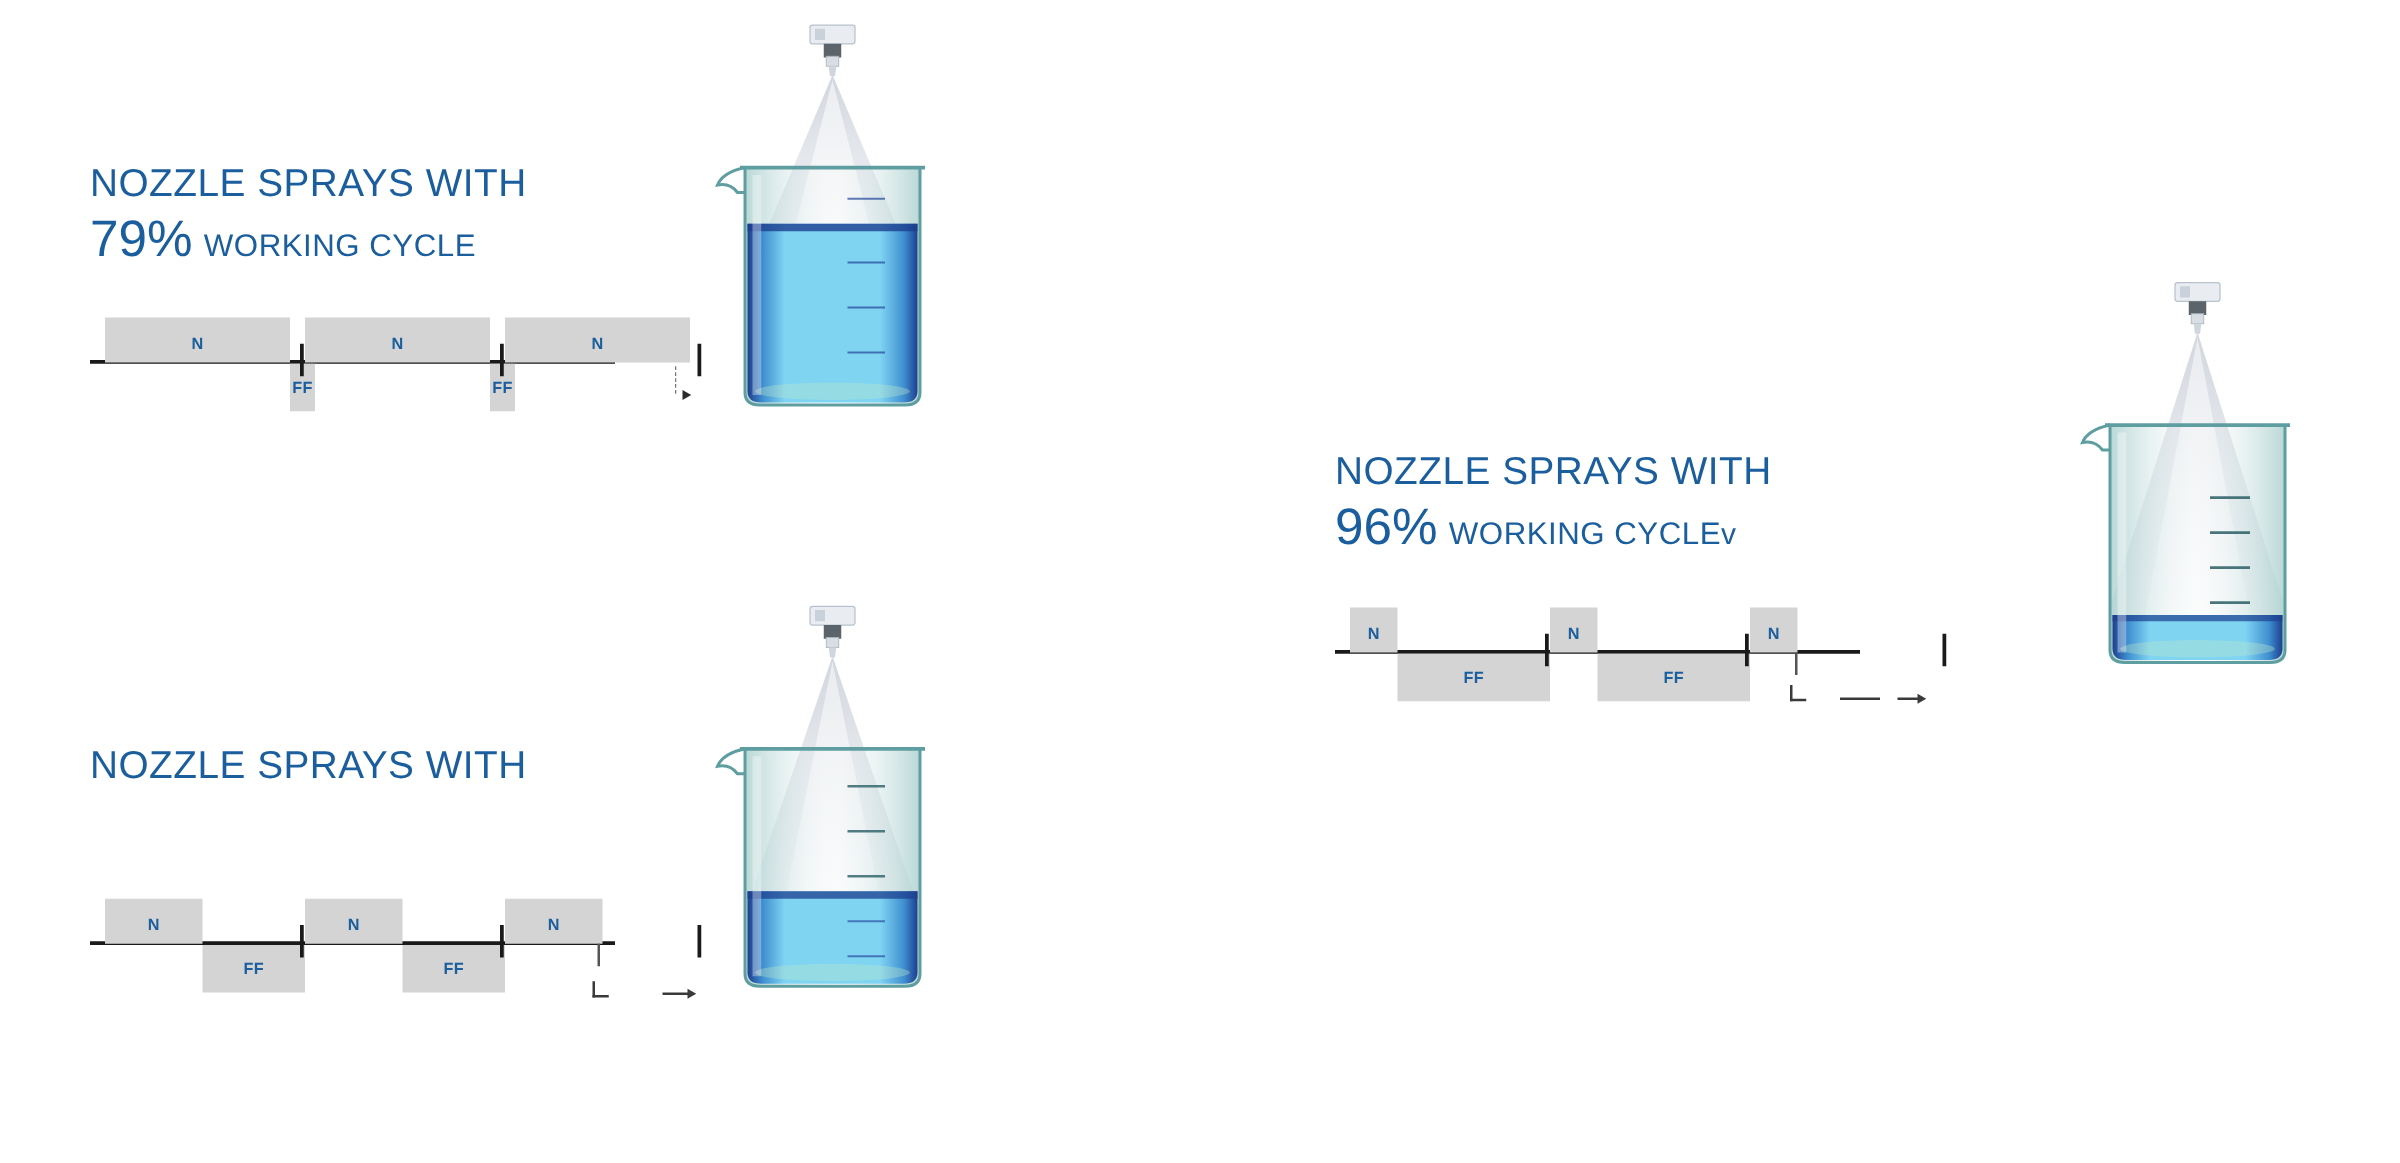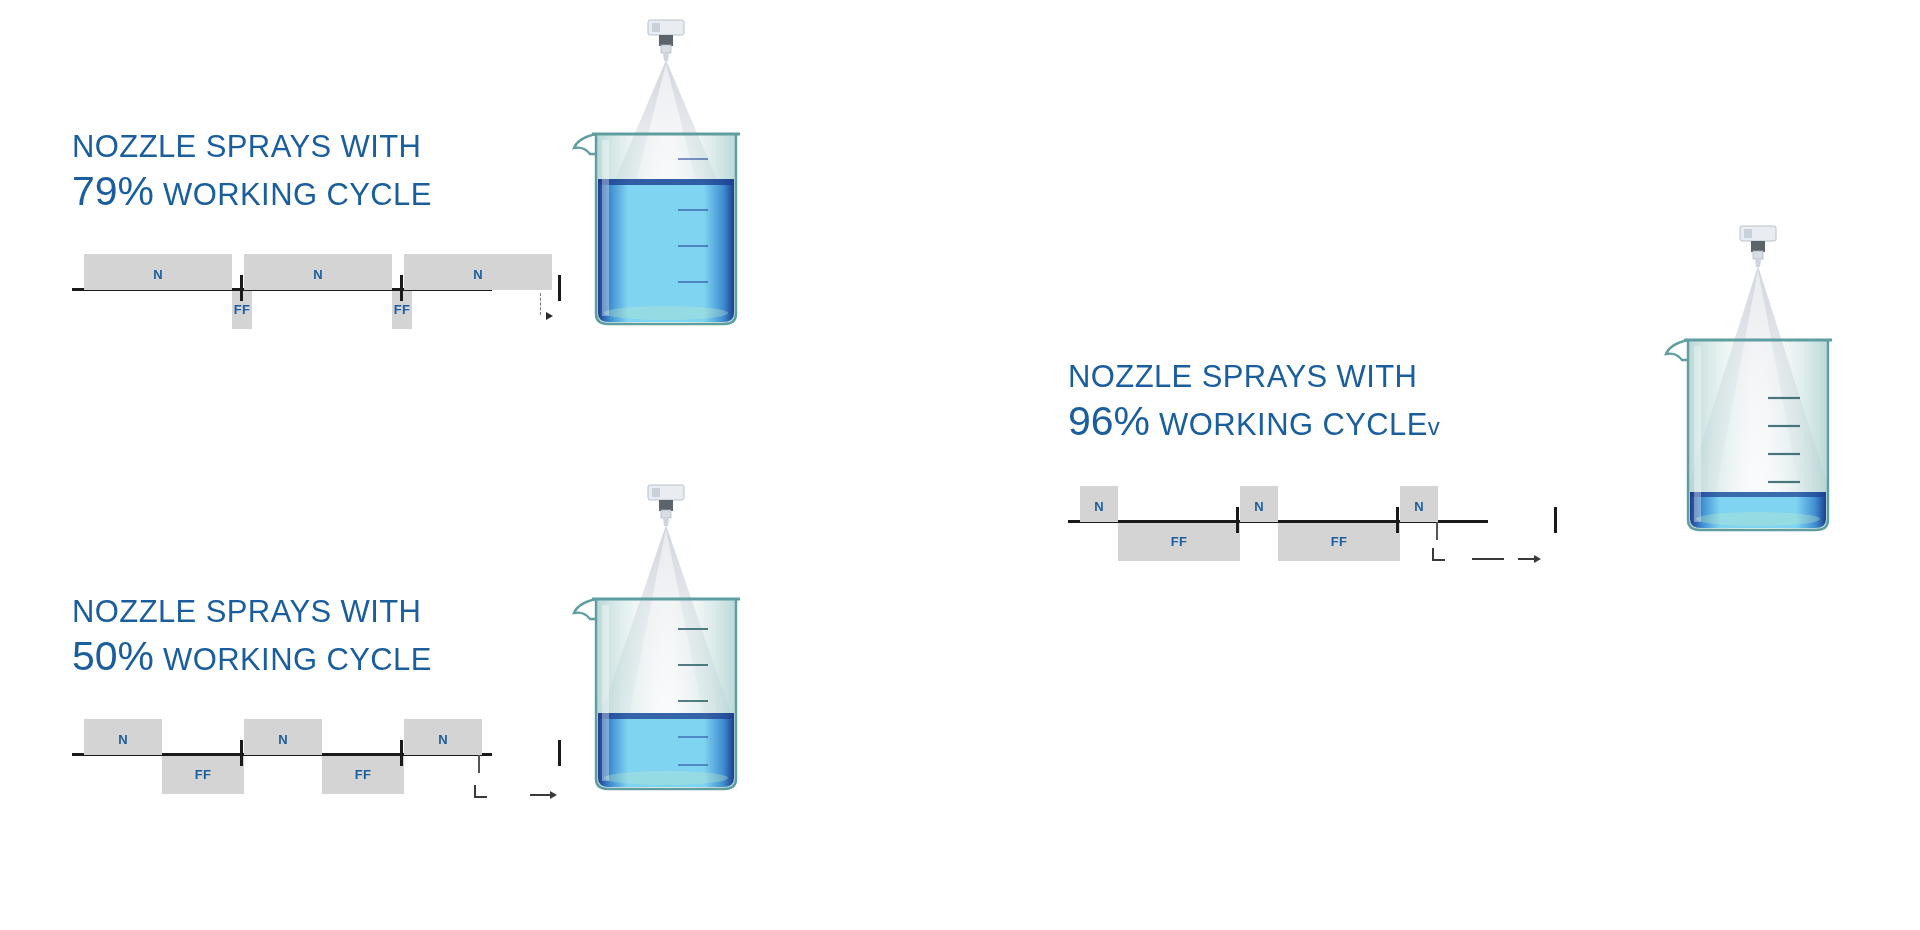--- a/index.html
+++ b/index.html
@@ -6,21 +6,21 @@
   body{width:1920px;height:930px;position:relative;overflow:hidden;
        font-family:"Liberation Sans","DejaVu Sans",sans-serif;}
 
   .panel{position:absolute;padding-left:30px;}
 
   
   .headline{color:#1b5e9e;line-height:1.12;white-space:nowrap;}
   .hl-line1{font-size:31px;letter-spacing:.4px;font-weight:400;}
   .hl-line2{font-size:31px;letter-spacing:.4px;font-weight:400;margin-top:4px;}
   .hl-pct{font-size:41px;font-weight:400;letter-spacing:0px;}
-  .hl-rest{font-size:31px;letter-spacing:.4px;}
+  .hl-rest{font-size:25px;letter-spacing:.4px;}
   .hl-sfx{font-size:24px;}
 
   
   .timing{position:relative;}
   .axis{position:absolute;background:#1a1a1a;height:3px;left:0;}
   .blk{position:absolute;background:#d4d4d4;display:flex;
        align-items:center;justify-content:center;}
   .blk span{color:#1b5e9e;font-size:13px;font-weight:bold;letter-spacing:.3px;}
   .blk.n span{transform:translateY(2px);}
   .blk.ff span{transform:translateY(-1px);}
@@ -141,24 +141,20 @@
 
       <rect x="46" y="126" width="7" height="176" fill="#ffffff" opacity="0.35"></rect>
     </svg>
   </div>
 </div>
 
 <div class="panel" style="left:0;top:465px;width:960px;height:465px;">
 
   <div class="headline" style="position:absolute;left:72px;top:130px;">
     <div class="hl-line1">NOZZLE SPRAYS WITH</div>
-    <div class="hl-line2">
-      <span class="hl-pct">50%</span>
-      <span class="hl-rest">WORKING CYCLE</span><span class="hl-sfx"></span>
-    </div>
   </div>
 
   <div class="timing" style="position:absolute;left:72px;top:248px;width:420px;height:100px;">
     <div class="axis" style="top:40px;width:420px;"></div>
 
     <div class="blk n" style="left:12px;top:6px;width:78px;height:36px;">
       <span>N</span>
     </div>
     <div class="blk n" style="left:172px;top:6px;width:78px;height:36px;">
       <span>N</span>

